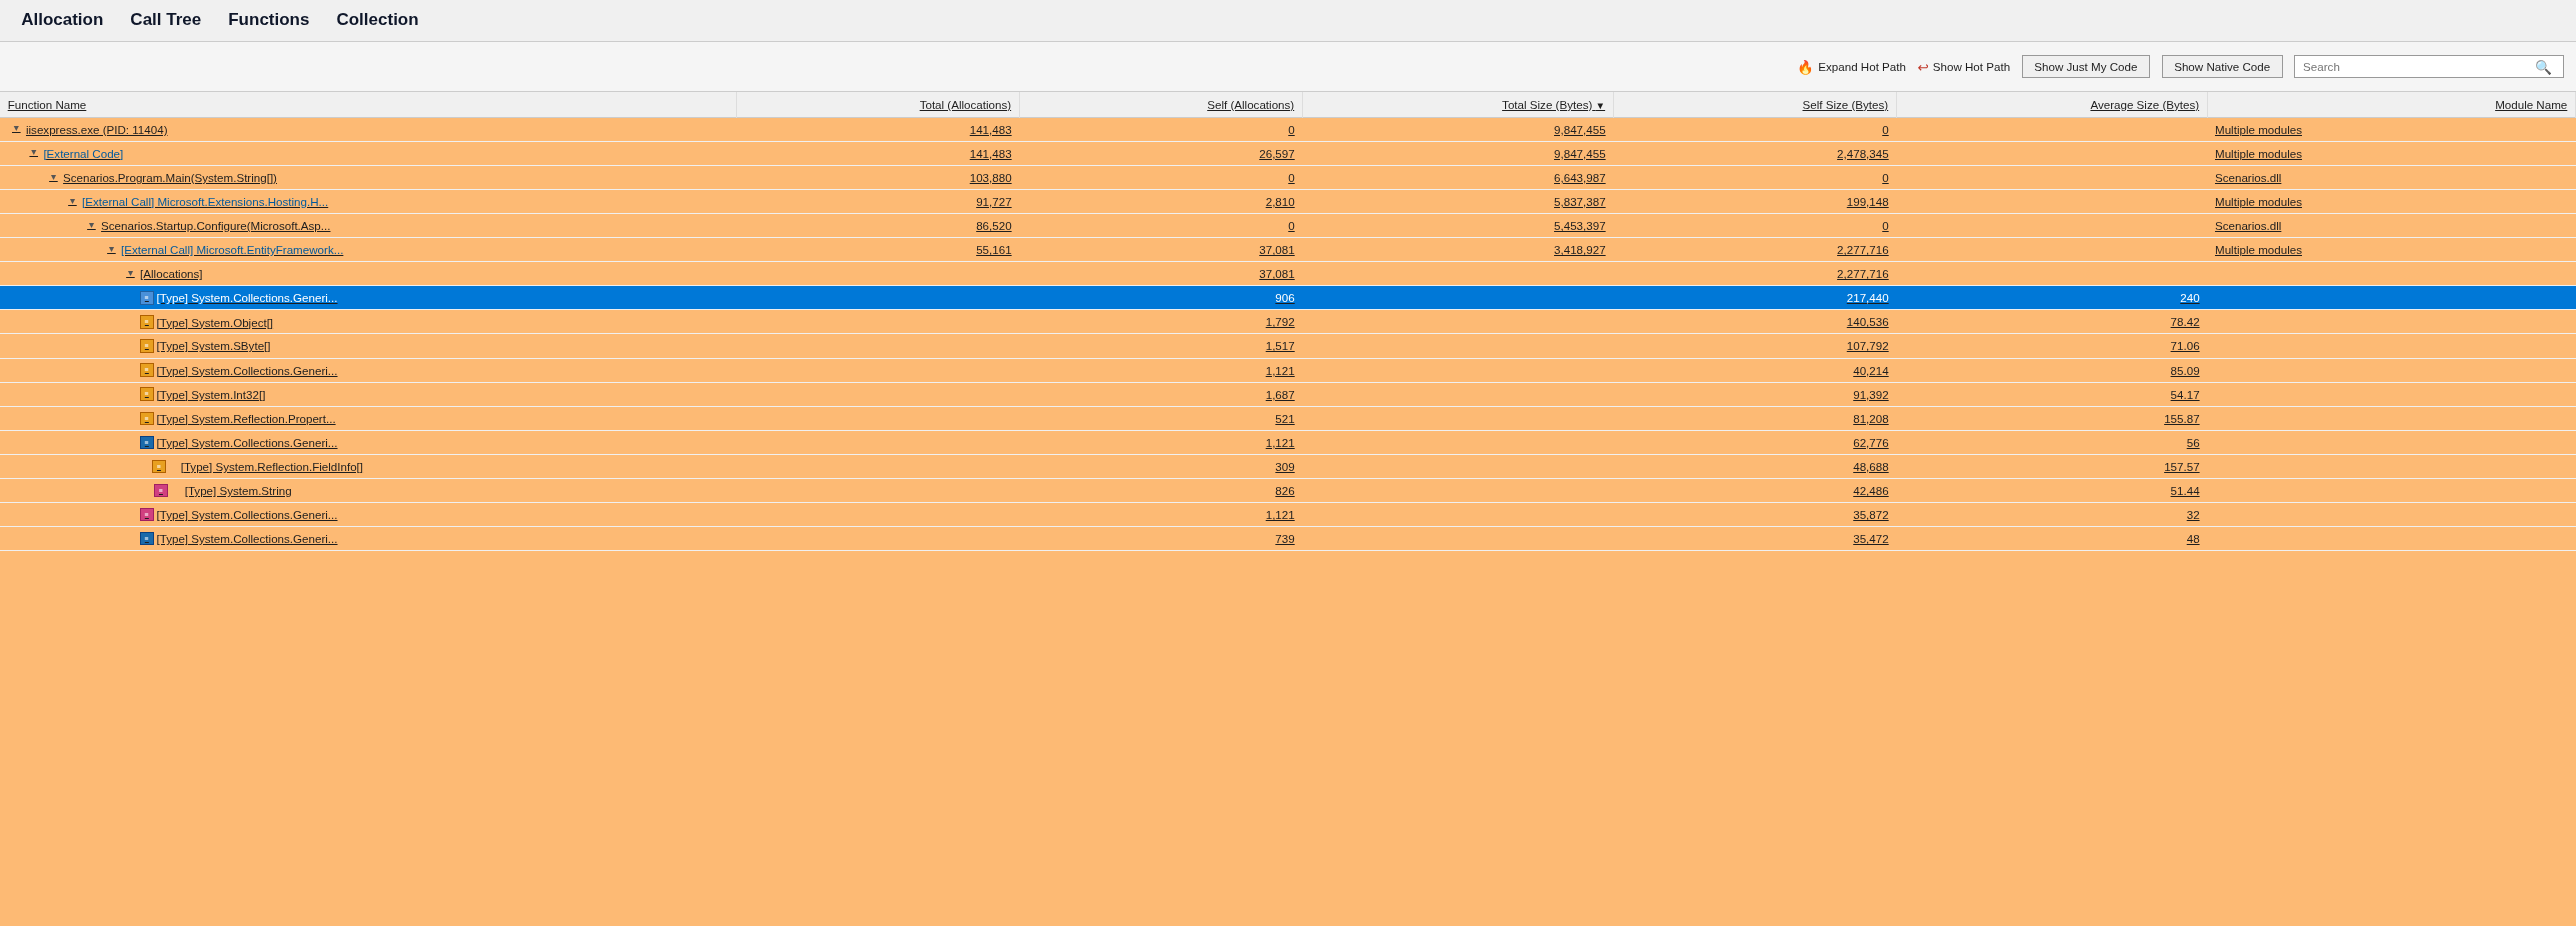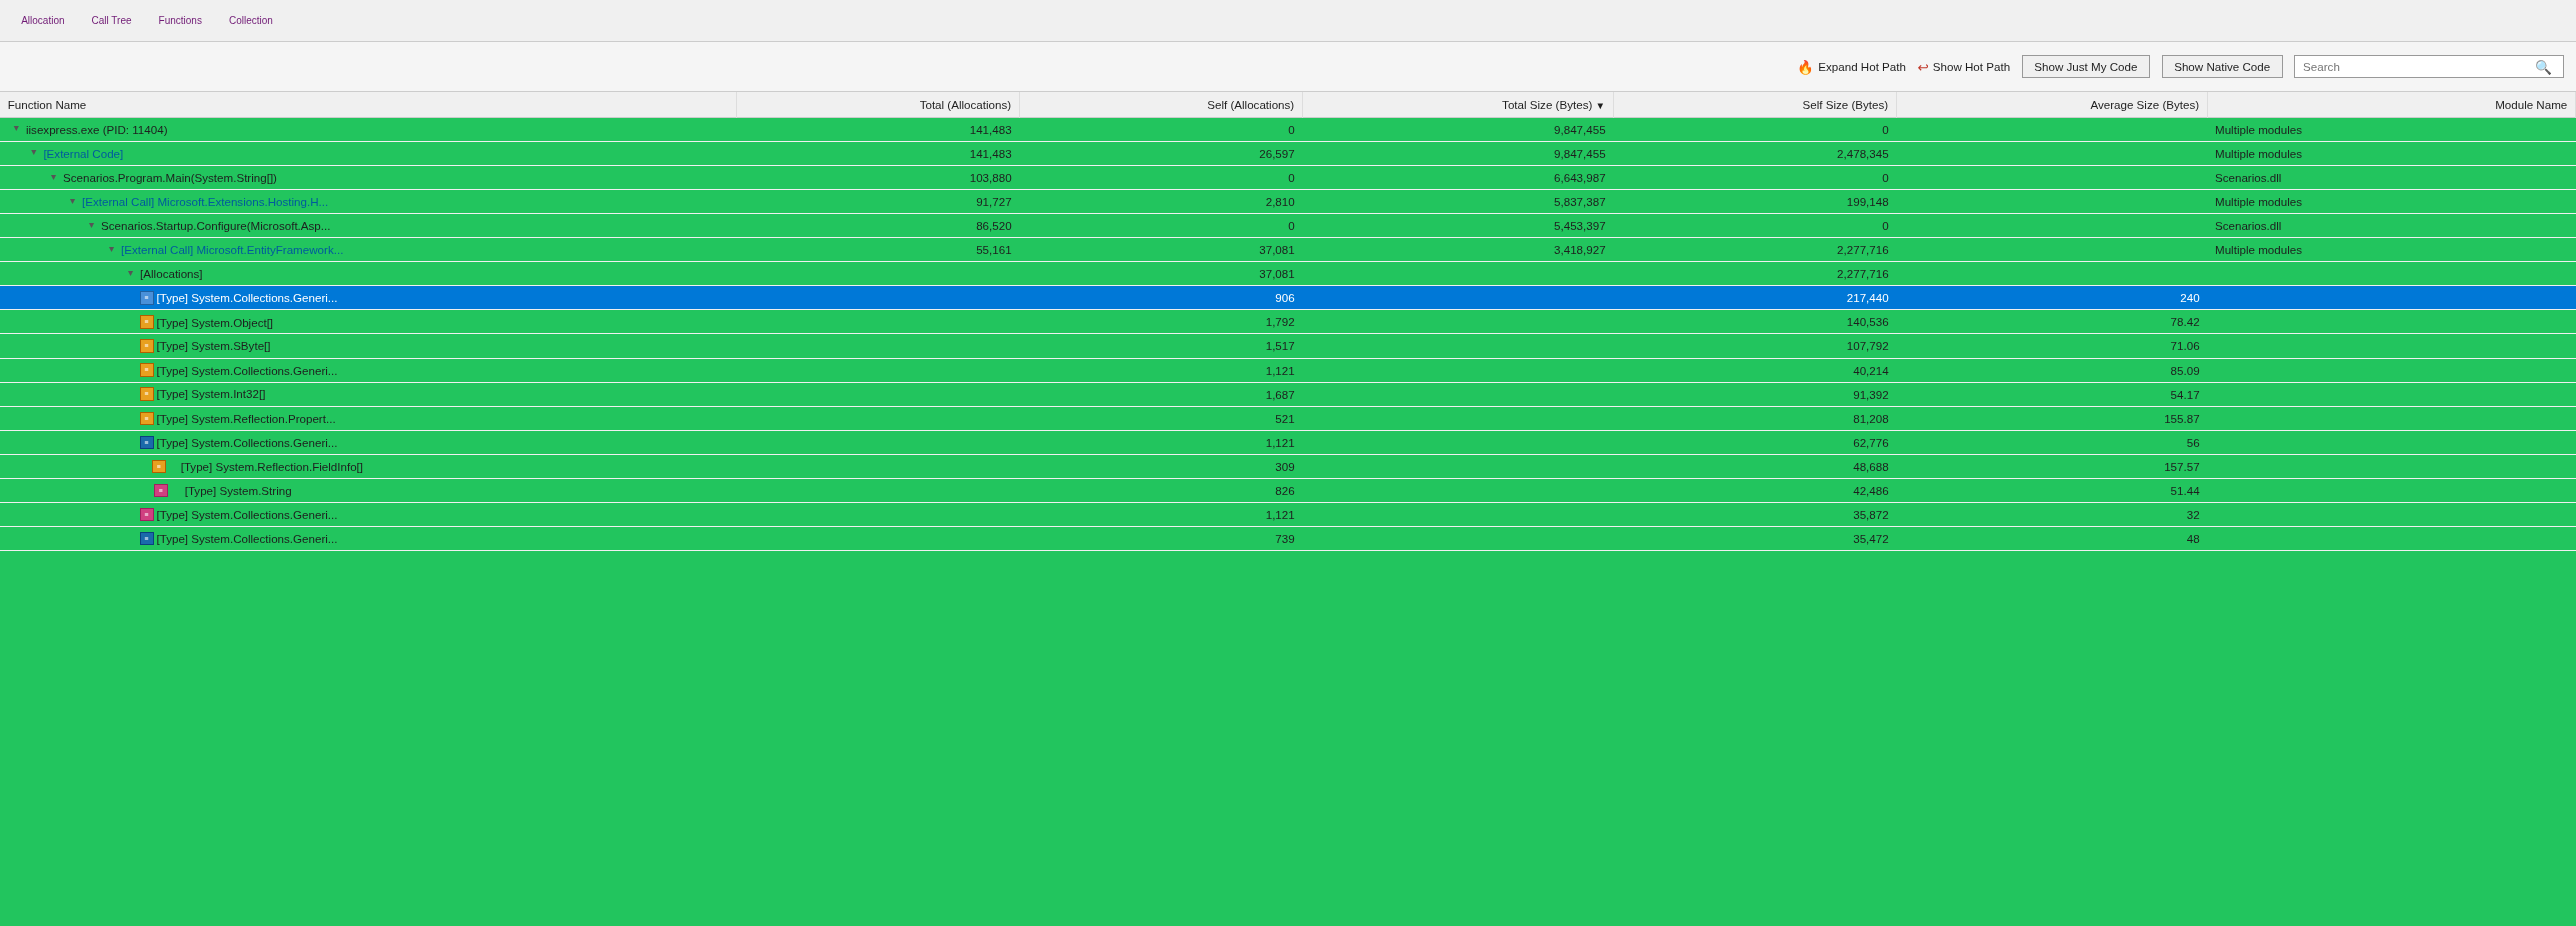--- a/index.html
+++ b/index.html
@@ -17,24 +17,25 @@
     .top-nav {
       display: flex;
       align-items: center;
       background: #f0f0f0;
       border-bottom: 1px solid #ccc;
       padding: 0 7.7px;
       height: 42px;
     }
     .nav-tab {
       padding: 7.7px 13.5px;
-      font-size: 10px;
-      color: #701a75;
+      font-size: 17px;
+      color: #0f172a;
       cursor: pointer;
       border-bottom: 1.9px solid transparent;
+      font-weight: bold;
     }
 
     
     .toolbar {
       display: flex;
       align-items: center;
       background: #f5f5f5;
       border-bottom: 1px solid #ccc;
       padding: 5.8px 11.6px;
       height: 50px;
@@ -75,21 +76,22 @@
       font-size: 11.6px;
       width: 232px;
       color: #888;
     }
     .search-icon { color: #555; font-size: 13.5px; }
 
     
     .table-container {
       overflow: auto;
       height: calc(927px - 42px - 50px);
-      background: #22c55e;
+      background: #fdba74;
+      text-decoration: underline;
     }
     table {
       width: 100%;
       border-collapse: collapse;
       table-layout: fixed;
     }
     thead tr {
       background: #f0f0f0;
       border-bottom: 1px solid #ccc;
     }
@@ -358,21 +360,21 @@
           </td>
           <td class="right"></td>
           <td class="right">1,121</td>
           <td class="right"></td>
           <td class="right">40,214</td>
           <td class="right">85.09</td>
           <td class="left"></td>
         </tr>
         <tr>
           <td class="col-fn">
-            <div class="fn-name-cell indent-6" style="display: flex; align-items: flex-start; gap: 2.9px;">
+            <div class="fn-name-cell indent-6" style="display: flex; align-items: flex-end; gap: 2.9px;">
               <span style="width: 13.5px; display: inline-block;"></span>
               <span style="display: inline-block; width: 13.5px; height: 13.5px; background: rgb(232, 160, 32); border: 1px solid rgb(176, 96, 0); font-size: 6.8px; color: white; text-align: center; line-height: 11.6px; flex-shrink: 0;">≡</span>
               <span>[Type] System.Int32[]</span>
             </div>
           </td>
           <td class="right"></td>
           <td class="right">1,687</td>
           <td class="right"></td>
           <td class="right">91,392</td>
           <td class="right">54.17</td>

